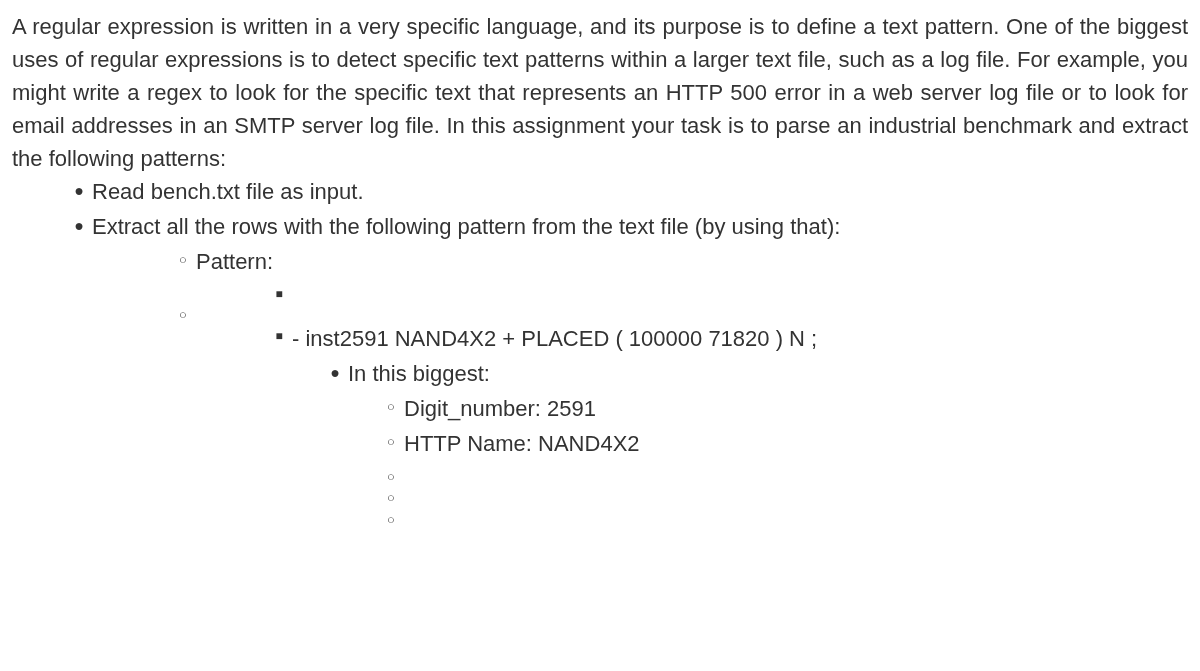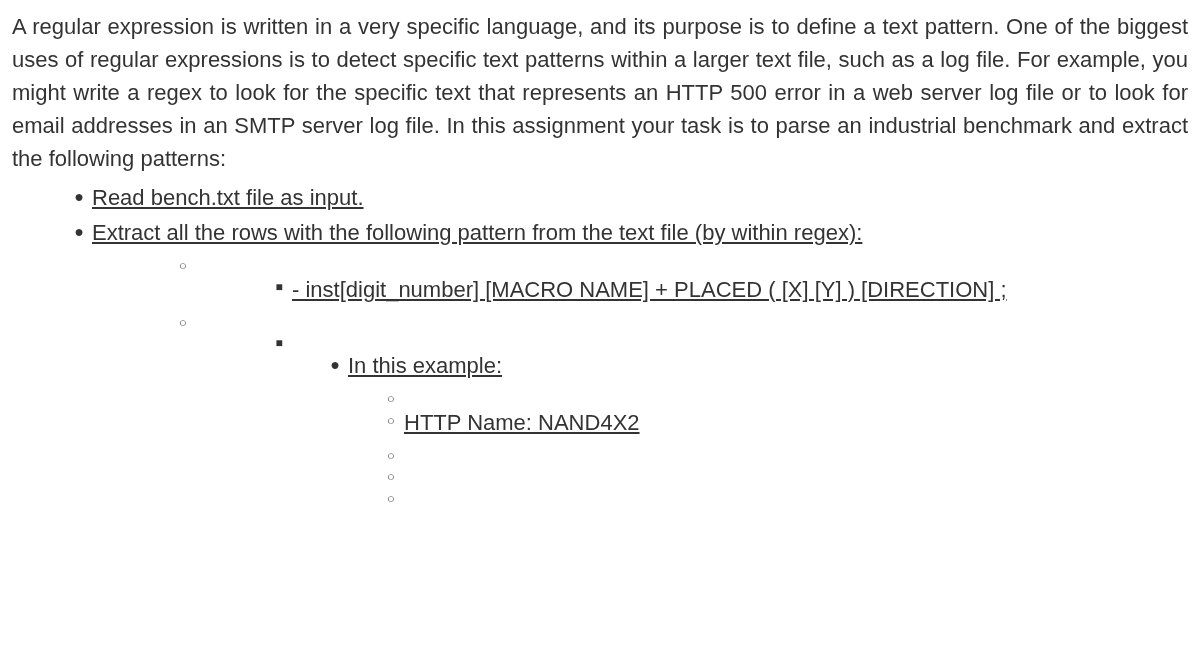--- a/index.html
+++ b/index.html
@@ -11,21 +11,21 @@
       font-family: Arial, Helvetica, sans-serif;
       font-size: 22px;
       color: #333;
       background: #fff;
       padding: 10px 12px;
       width: 1200px;
       line-height: 1.5;
     }
     .intro {
       text-align: justify;
-      margin-bottom: 6px;
+      margin-bottom: 0;
     }
     .row {
       display: flex;
       align-items: flex-start;
       margin-bottom: 2px;
     }
     .bullet {
       width: 26px;
       text-align: center;
       flex-shrink: 0;
@@ -41,21 +41,20 @@
       position: relative;
       top: 5px;
     }
     .bullet-square {
       font-size: 12px;
       position: relative;
       top: 5px;
     }
     .content {
       flex: 1;
-      text-decoration: underline;
     }
     .nest1 { padding-left: 54px; }
     .nest2 { padding-left: 158px; }
     .nest3 { padding-left: 254px; }
     .nest4 { padding-left: 310px; }
     .nest5 { padding-left: 366px; }
     .cursor {
       display: inline-block;
       width: 1px;
       height: 24px;
@@ -71,47 +70,49 @@
 
 <p class="intro">A regular expression is written in a very specific language, and its purpose is to define a text pattern. One of the biggest uses of regular expressions is to detect specific text patterns within a larger text file, such as a log file. For example, you might write a regex to look for the specific text that represents an HTTP 500 error in a web server log file or to look for email addresses in an SMTP server log file. In this assignment your task is to parse an industrial benchmark and extract the following patterns:</p>
 
 <div class="row nest1">
   <span class="bullet bullet-disc">●</span>
   <span class="content">Read bench.txt file as input.</span>
 </div>
 
 <div class="row nest1">
   <span class="bullet bullet-disc">●</span>
-  <span class="content">Extract all the rows with the following pattern from the text file (by within regex):</span>
+  <span class="content">Extract all the rows with the following pattern from the text file (by using that):</span>
+</div>
+
+<div class="row nest2">
+  <span class="bullet bullet-circle">○</span>
+  <span class="content">Pattern:</span>
+</div>
+
+<div class="row nest3">
+  <span class="bullet bullet-square">■</span>
 </div>
 
 <div class="row nest2">
   <span class="bullet bullet-circle">○</span>
 </div>
 
 <div class="row nest3">
   <span class="bullet bullet-square">■</span>
-  <span class="content">- inst[digit_number] [MACRO NAME] + PLACED ( [X]  [Y] ) [DIRECTION] ;</span>
-</div>
-
-<div class="row nest2">
-  <span class="bullet bullet-circle">○</span>
-</div>
-
-<div class="row nest3">
-  <span class="bullet bullet-square">■</span>
+  <span class="content">- inst2591 NAND4X2 + PLACED ( 100000 71820 ) N ;</span>
 </div>
 
 <div class="row nest4">
   <span class="bullet bullet-disc">●</span>
-  <span class="content">In this example:</span>
+  <span class="content">In this biggest:</span>
 </div>
 
 <div class="row nest5">
   <span class="bullet bullet-circle">○</span>
+  <span class="content">Digit_number: 2591</span>
 </div>
 
 <div class="row nest5">
   <span class="bullet bullet-circle">○</span>
   <span class="content">HTTP Name: NAND4X2</span>
 </div>
 
 <div class="row nest5">
   <span class="bullet bullet-circle">○</span>
 </div>

